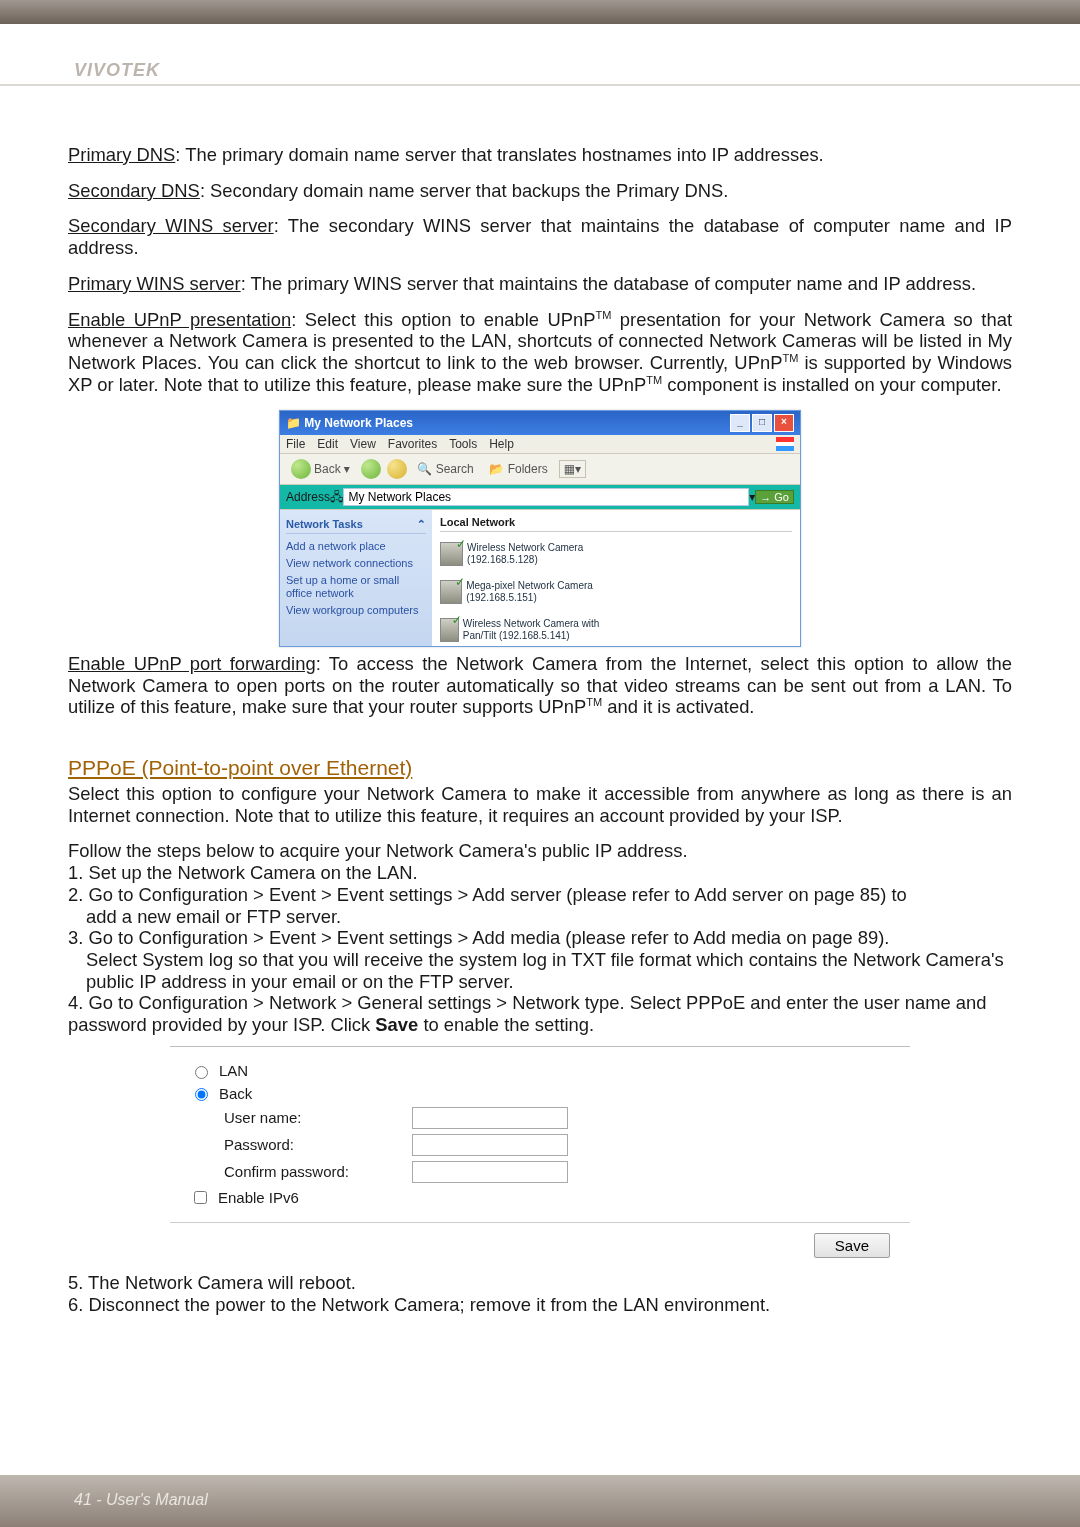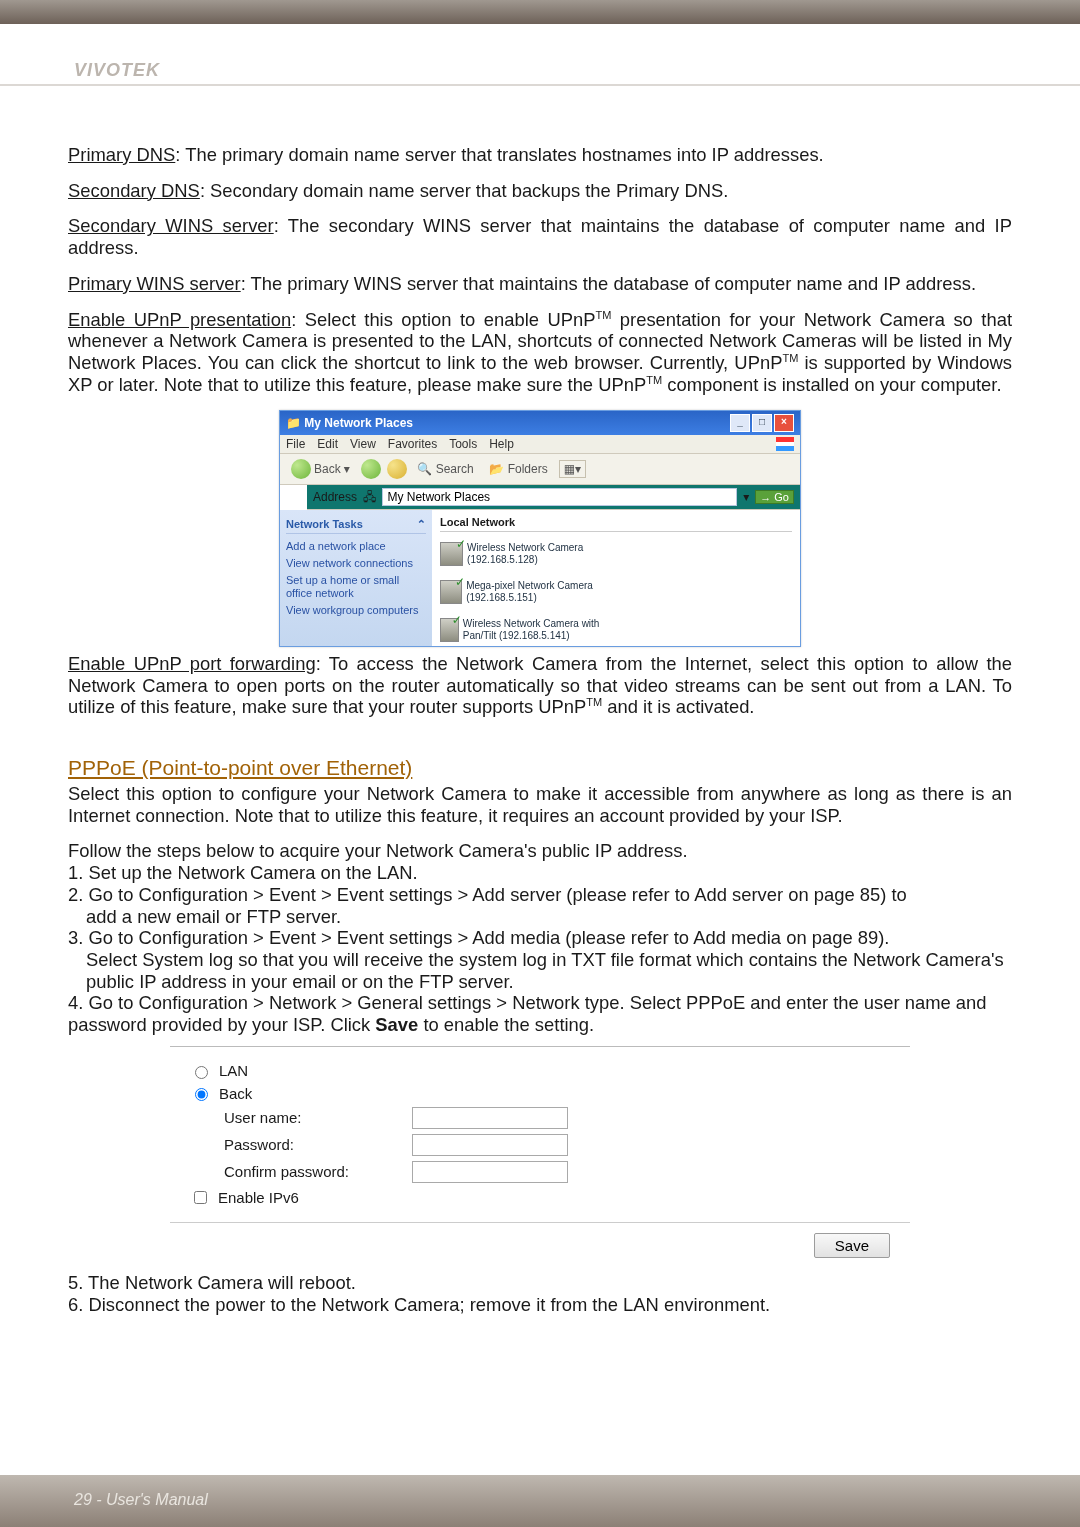--- a/index.html
+++ b/index.html
@@ -128,27 +128,26 @@
     padding: 1px 4px;
     border: 1px solid transparent;
   }
   .xp-circle {
     width: 20px; height: 20px; border-radius: 50%;
     background: radial-gradient(circle at 30% 30%, #bfe88e, #6db53a);
     display: inline-block;
   }
   .xp-circle.yellow { background: radial-gradient(circle at 30% 30%, #f6e38b, #d9b030); }
   .xp-addr {
-    background: #0f766e;
+    background: #14b8a6;
     border-bottom: 1px solid #cfcabc;
     padding: 3px 6px;
     display: flex;
     align-items: center;
-    gap: 6px;
-    margin-left: 27px;
+    gap: 0;
   }
   .xp-addr input {
     flex: 1;
     border: 1px solid #b8c7e0;
     font-size: 12px;
     padding: 1px 4px;
     background: #fff;
   }
   .xp-go {
     background: #5aa13a;
@@ -411,14 +410,14 @@
     <div class="save-row">
       <button class="save-btn">Save</button>
     </div>
 
     <div style="height:14px"></div>
     <div>5. The Network Camera will reboot.</div>
     <div>6. Disconnect the power to the Network Camera; remove it from the LAN environment.</div>
 
   </div>
 
-  <div class="footer">29 - User's Manual</div>
+  <div class="footer">41 - User's Manual</div>
 </div>
 
 </body></html>

